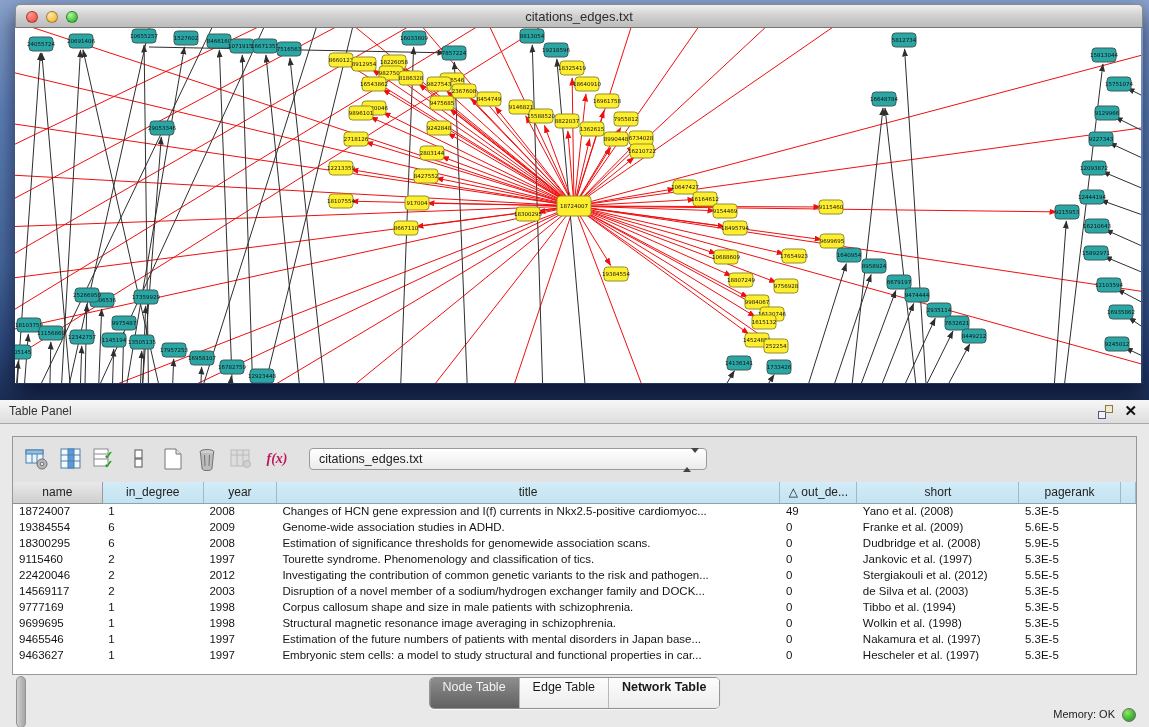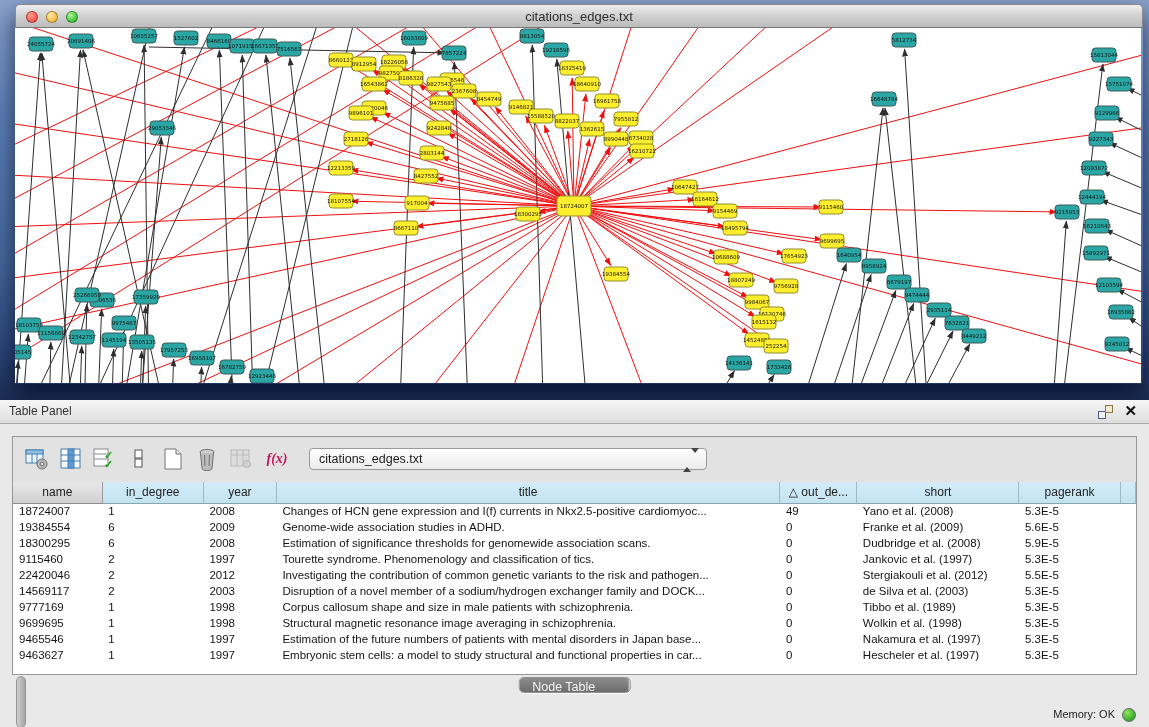--- a/index.html
+++ b/index.html
@@ -70,22 +70,22 @@
   table.grid th.name-col { background:linear-gradient(#e9e9e9,#cfcfcf); border-right:1px solid #9a9a9a; border-bottom:1px solid #8f8f8f; }
   table.grid td {
     height:16px; font-size:11.5px; color:#141414; padding:0 0 0 6px;
     white-space:nowrap; overflow:hidden; background:#fff;
   }
   .vscroll { width:15px; background:#f4f4f4; border-left:1px solid #bdbdbd; position:relative; }
   .vthumb { position:absolute; top:2px; left:2px; width:10px; height:52px; border-radius:5px;
     background:linear-gradient(90deg,#cfcfcf,#a5a5a5); border:1px solid #949494; }
   .tabs {
     position:absolute; top:277px; left:50%; transform:translateX(-50%);
-    display:inline-flex; height:16px; border:1px solid #8f8f8f; border-radius:5px;
-    overflow:hidden; font-size:12.5px; background:#fbfbfb; box-shadow:0 1px 0 rgba(255,255,255,.7);flex-direction:column;
+    display:inline-flex; height:32px; border:1px solid #8f8f8f; border-radius:5px;
+    overflow:hidden; font-size:12.5px; background:#fbfbfb; box-shadow:0 1px 0 rgba(255,255,255,.7);
   }
   .tab { padding:0 13px; line-height:19px; color:#1a1a1a; border-right:1px solid #b3b3b3;
     background:linear-gradient(#fdfdfd,#ececec); white-space:nowrap; }
   .tab:last-child { border-right:none;font-weight:bold; }
   .tab.active { background:linear-gradient(#8d8d8d,#616161); color:#f4f4f4; }
   .memory-label { position:absolute; right:34px; bottom:7px; font-size:11px; color:#222; }
   .memory-dot { position:absolute; right:13px; bottom:5px; width:14px; height:14px; border-radius:50%;
     border:1px solid #6b6b6b; background:radial-gradient(circle at 35% 30%, #90e668, #2ea622 75%); }
   
   .edge-r { stroke:#f00f0f; stroke-width:1; fill:none; }
@@ -825,21 +825,21 @@
                 <td>de Silva et al. (2003)</td>
                 <td>5.3E-5</td>
                 <td></td>
               </tr>
               <tr>
                 <td>9777169</td>
                 <td>1</td>
                 <td>1998</td>
                 <td>Corpus callosum shape and size in male patients with schizophrenia.</td>
                 <td>0</td>
-                <td>Tibbo et al. (1989)</td>
+                <td>Tibbo et al. (1994)</td>
                 <td>5.3E-5</td>
                 <td></td>
               </tr>
               <tr>
                 <td>9699695</td>
                 <td>1</td>
                 <td>1998</td>
                 <td>Structural magnetic resonance image averaging in schizophrenia.</td>
                 <td>0</td>
                 <td>Wolkin et al. (1998)</td>

